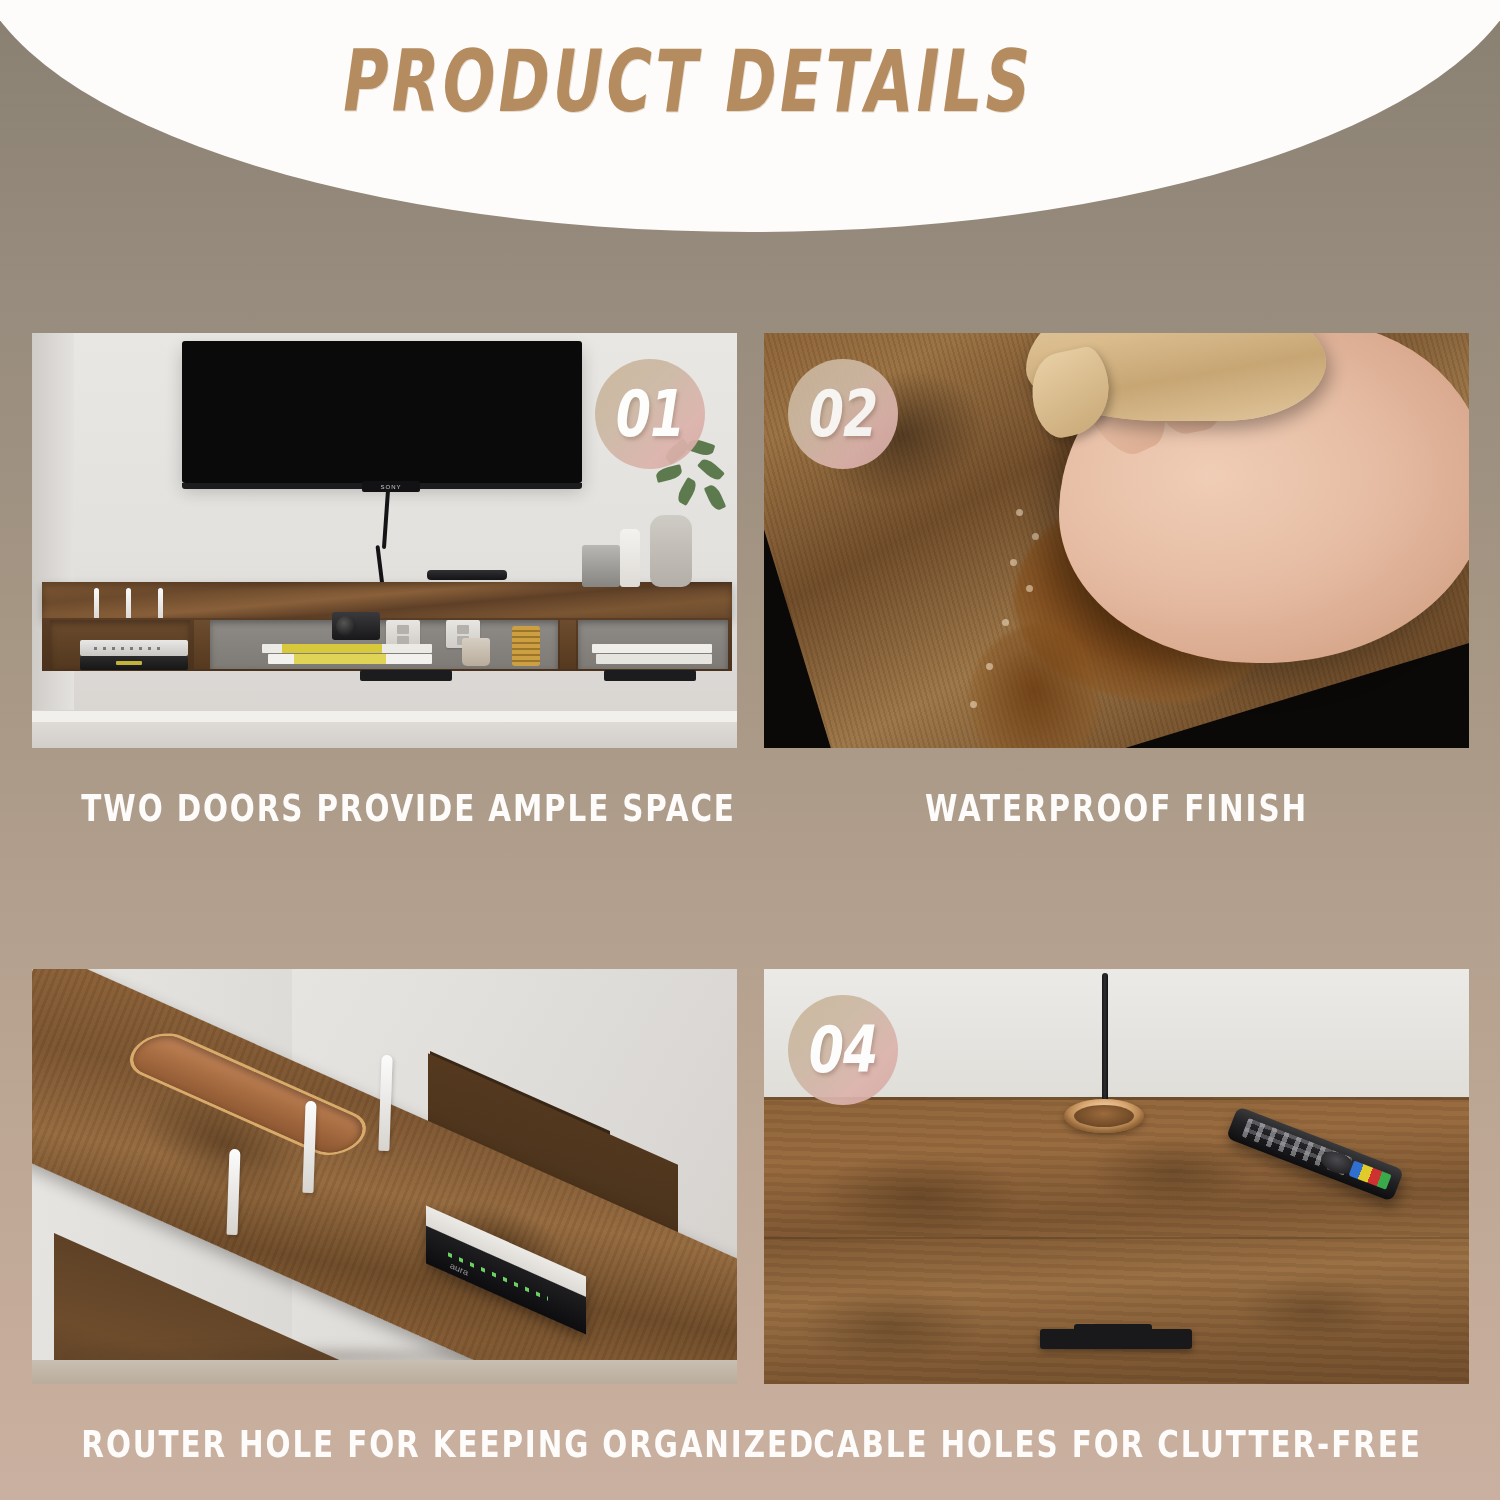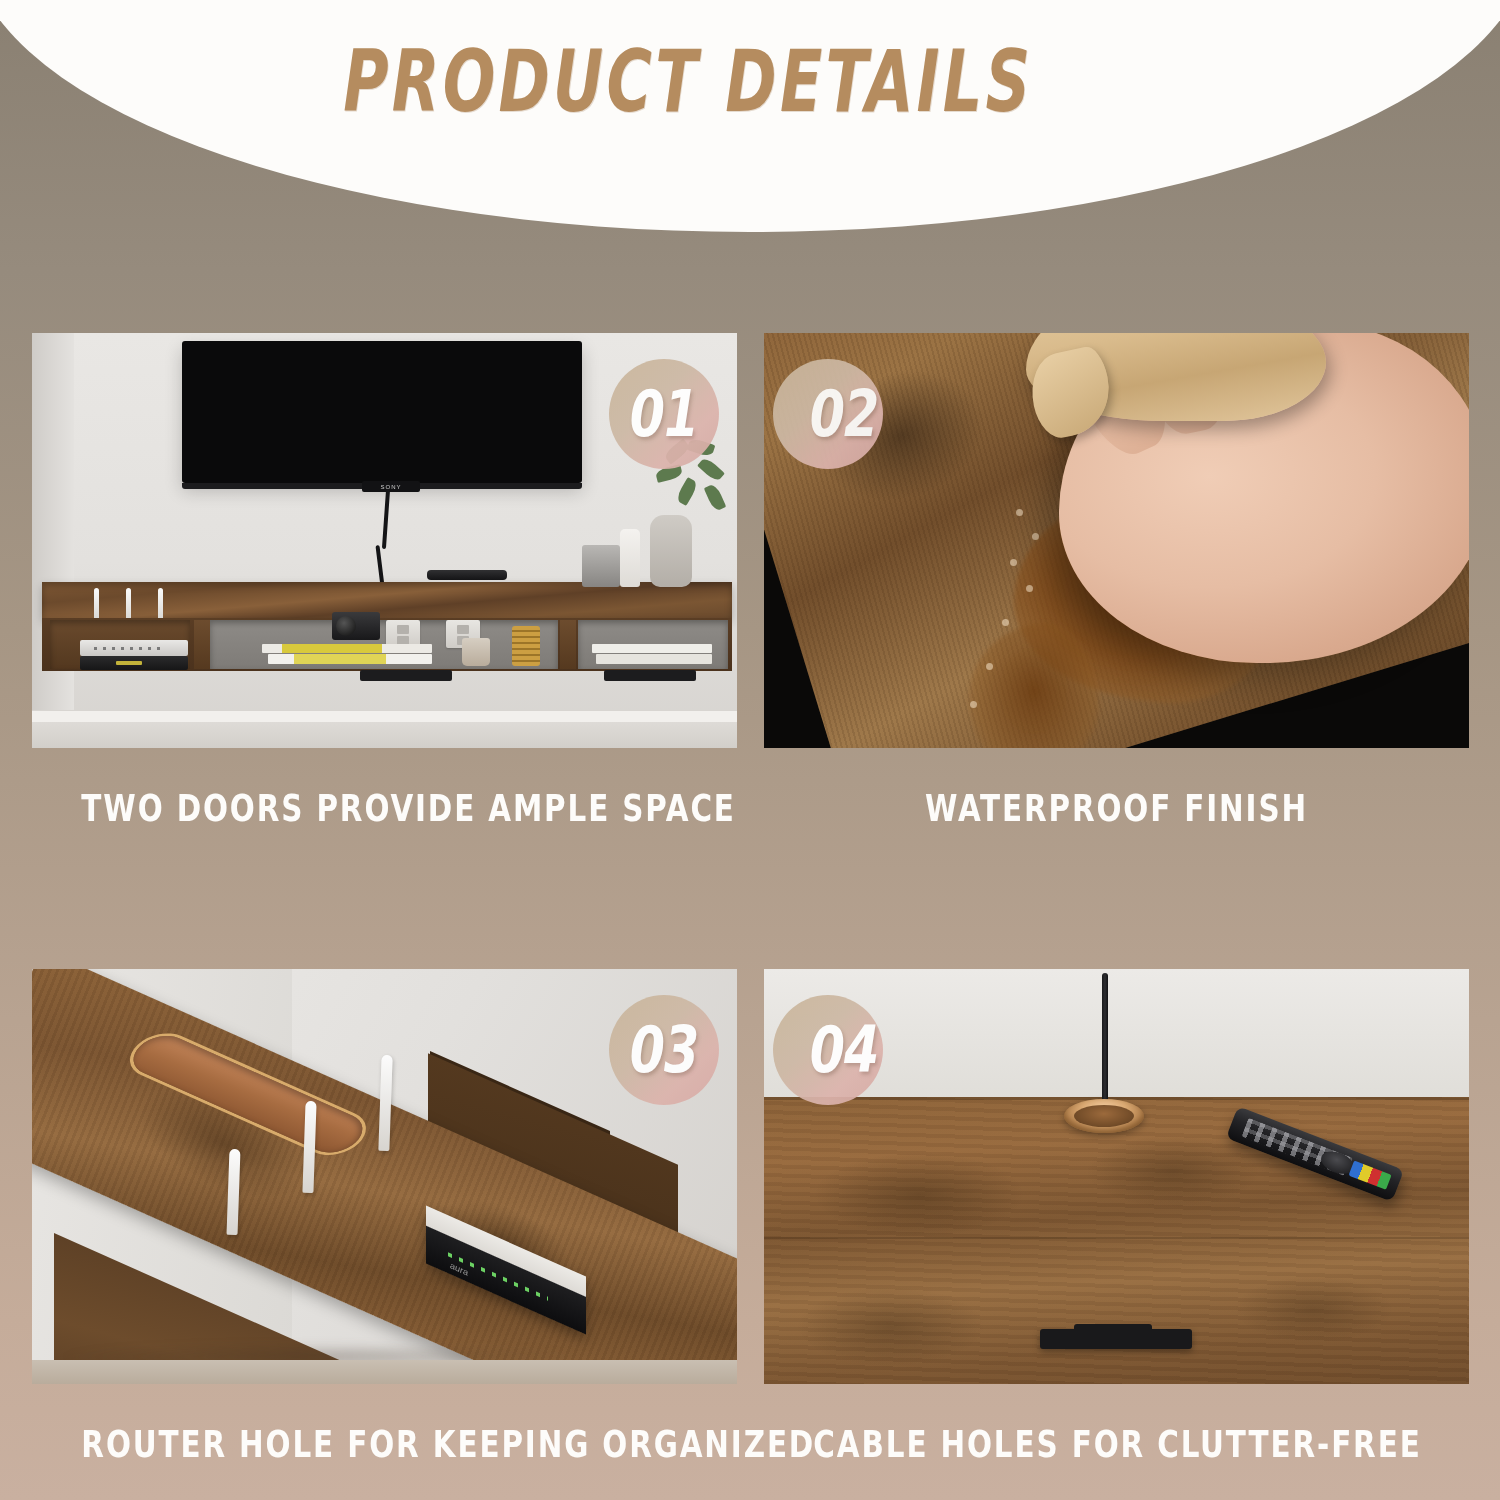--- a/index.html
+++ b/index.html
@@ -56,22 +56,22 @@
     opacity:.93;
     display:flex;align-items:center;justify-content:center;
     z-index:5;
   }
   .badge span{
     font-family:"DejaVu Sans Condensed","Liberation Sans",sans-serif;
     font-weight:bold;font-style:italic;font-size:64px;
     color:#ffffff;transform:scaleX(.88);letter-spacing:-1px;
     text-shadow:2px 3px 4px rgba(120,90,75,.35);
   }
-  .b-tr{right:18px;top:26px;}
-  .b-tl{left:9px;top:26px;justify-content:flex-end;}
+  .b-tr{right:32px;top:26px;}
+  .b-tl{left:24px;top:26px;}
 
   
   .p1{background:linear-gradient(180deg,#e9e7e4 0%,#e3e1de 55%,#d6d3cf 100%);}
   .p1 .wall-left{position:absolute;left:0;top:0;width:42px;height:100%;
     background:linear-gradient(90deg,#cfccc8,#e4e2df);}
   .p1 .baseboard{position:absolute;left:0;bottom:26px;width:100%;height:11px;
     background:#f2f0ed;border-top:1px solid #d8d5d1;}
   .p1 .floorline{position:absolute;left:0;bottom:0;width:100%;height:26px;
     background:linear-gradient(180deg,#dedbd7,#d2cfca);}
   .tv{position:absolute;left:150px;top:8px;width:400px;height:142px;
@@ -388,23 +388,20 @@
         <div class="slot"></div>
         <div class="ant3" style="left:196px;top:180px;height:86px;transform:rotate(2deg)"></div>
         <div class="ant3" style="left:272px;top:132px;height:92px;transform:rotate(2deg)"></div>
         <div class="ant3" style="left:348px;top:86px;height:96px;transform:rotate(2deg)"></div>
         <div class="device">
           <div class="led"></div>
           <div class="brand">aura</div>
         </div>
         <div class="shadow"></div>
         <div class="floor"></div>
-        <div class="badge b-tr">
-          <span>03</span>
-        </div>
       </div>
       <div class="caption">ROUTER HOLE FOR KEEPING ORGANIZED</div>
     </div>
 
     <div class="cell">
       <div class="panel p4">
         <div class="wallp"></div>
         <div class="surface"></div>
         <div class="seam"></div>
         <div class="seam2"></div>

